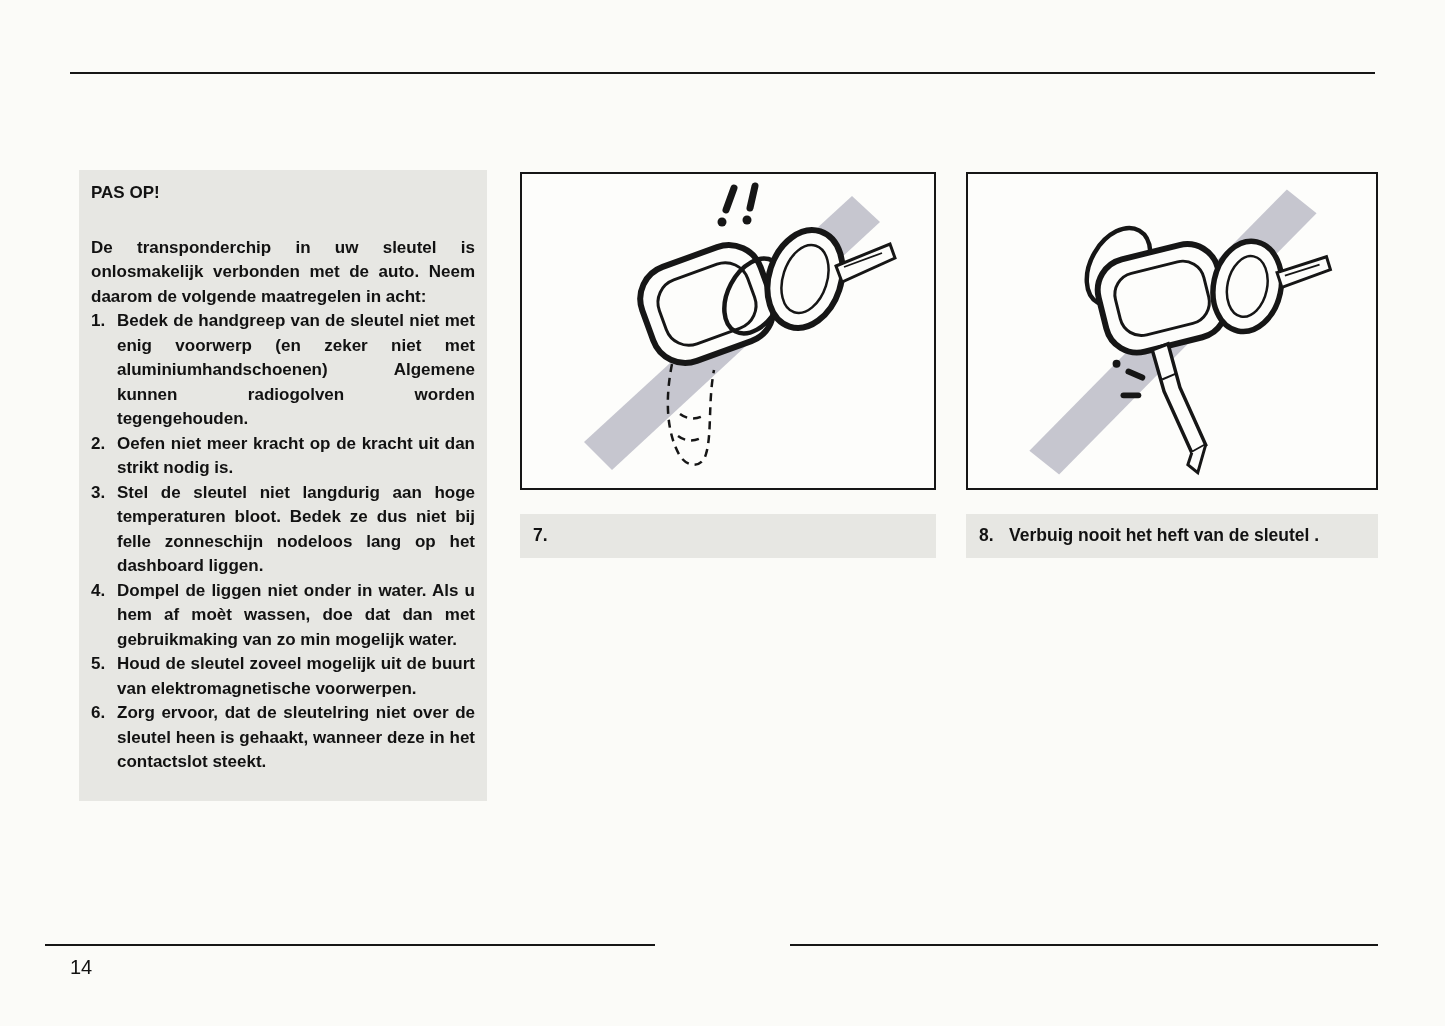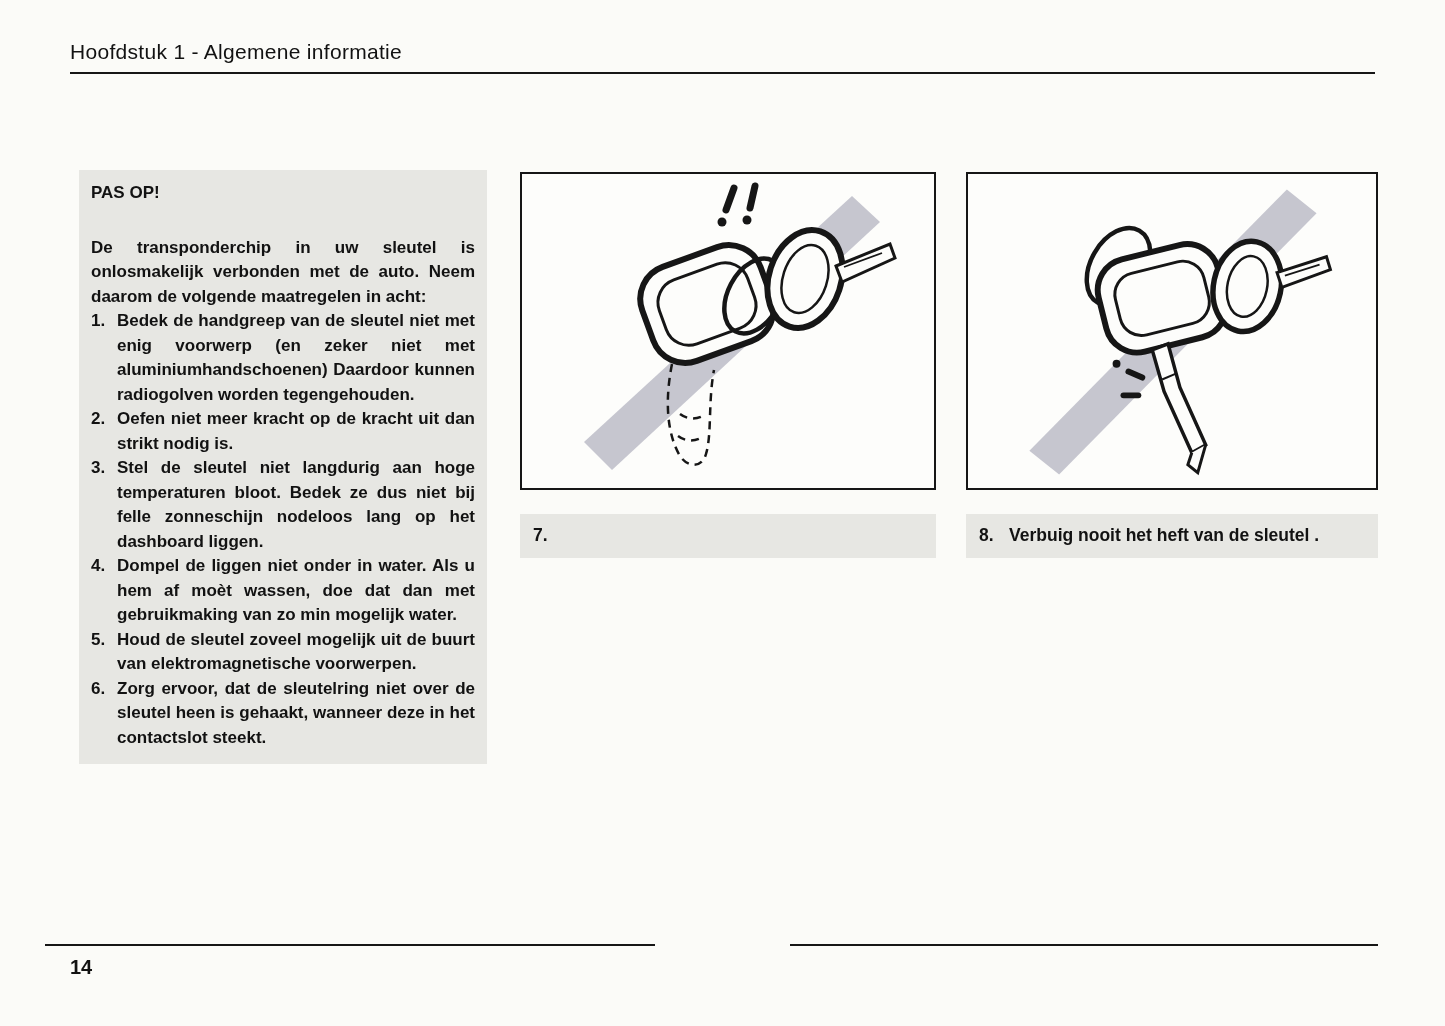--- a/index.html
+++ b/index.html
@@ -19,21 +19,21 @@
   }
   .header-rule {
     position: absolute; left: 70px; top: 72px;
     width: 1305px; height: 2px; background: #161616;
   }
 
   .warning-box {
     position: absolute; left: 79px; top: 170px; width: 408px;
     min-height: 586px;
     background: #e7e7e3;
-    padding: 11px 12px 14px 12px;
+    padding: 11px 12px 26px 12px;
     font-weight: 700; font-size: 17px; line-height: 24.5px;
   }
   .warning-title { margin-bottom: 1px; }
   .warning-intro { text-align: justify; margin-top: 30px; }
   .warning-list { list-style: none; margin-top: 0; }
   .warning-item { display: flex; }
   .item-num { flex: none; width: 26px; }
   .item-text { flex: 1; text-align: justify; }
 
   .figure-frame {
@@ -59,38 +59,37 @@
   .footer-rule-left {
     position: absolute; left: 45px; top: 944px;
     width: 610px; height: 2px; background: #161616;
   }
   .footer-rule-right {
     position: absolute; left: 790px; top: 944px;
     width: 588px; height: 2px; background: #161616;
   }
   .page-number {
     position: absolute; left: 70px; top: 956px;
-    font-size: 20px; font-weight: 700; text-align: center;
+    font-size: 20px; font-weight: 400; text-align: center;
   }
 </style>
 </head>
 <body>
 
 <div class="page">
 
-  <div class="header-title">Hoofdstuk 1 - Algemene informatie</div>
   <div class="header-rule"></div>
 
   <div class="warning-box">
     <p class="warning-title">PAS OP!</p>
     <p class="warning-intro">De transponderchip in uw sleutel is onlosmakelijk verbonden met de auto. Neem daarom de volgende maatregelen in acht:</p>
     <ol class="warning-list">
       <li class="warning-item">
         <span class="item-num">1.</span>
-        <span class="item-text">Bedek de handgreep van de sleutel niet met enig voorwerp (en zeker niet met aluminiumhandschoenen) Daardoor kunnen radiogolven worden tegengehouden.</span>
+        <span class="item-text">Bedek de handgreep van de sleutel niet met enig voorwerp (en zeker niet met aluminiumhandschoenen) Algemene kunnen radiogolven worden tegengehouden.</span>
       </li>
       <li class="warning-item">
         <span class="item-num">2.</span>
         <span class="item-text">Oefen niet meer kracht op de kracht uit dan strikt nodig is.</span>
       </li>
       <li class="warning-item">
         <span class="item-num">3.</span>
         <span class="item-text">Stel de sleutel niet langdurig aan hoge temperaturen bloot. Bedek ze dus niet bij felle zonneschijn nodeloos lang op het dashboard liggen.</span>
       </li>
       <li class="warning-item">

